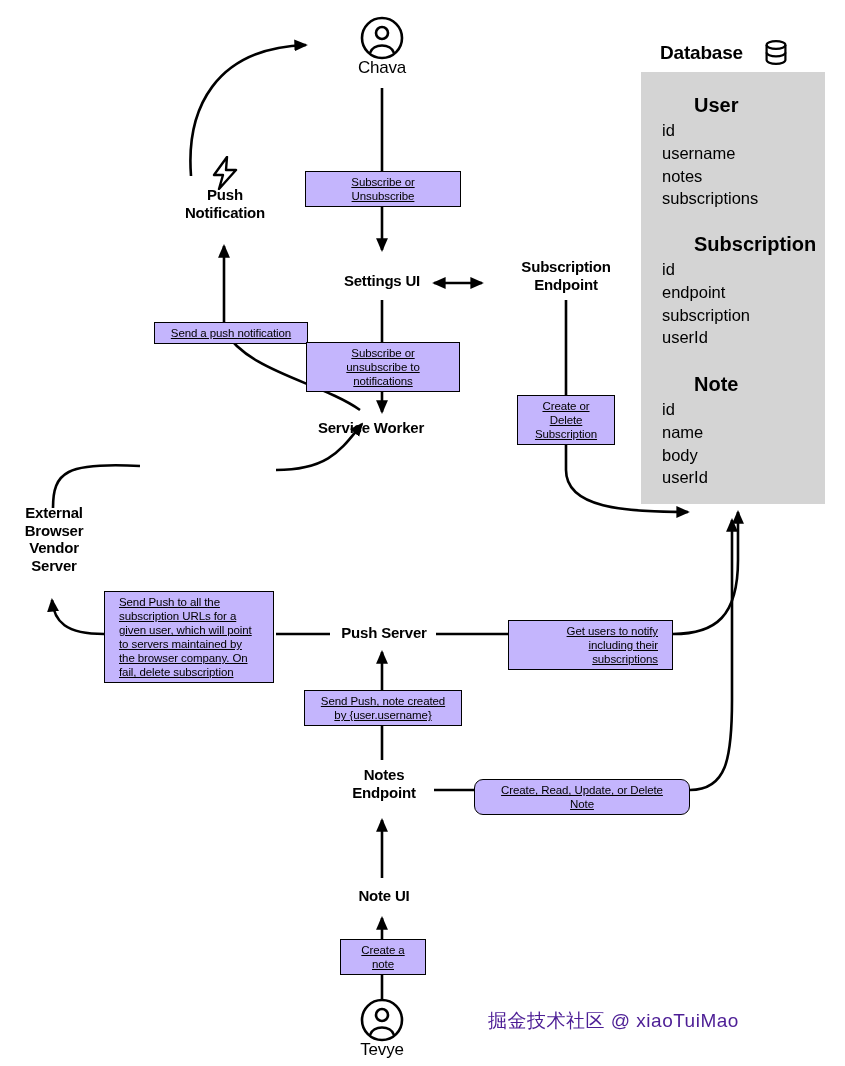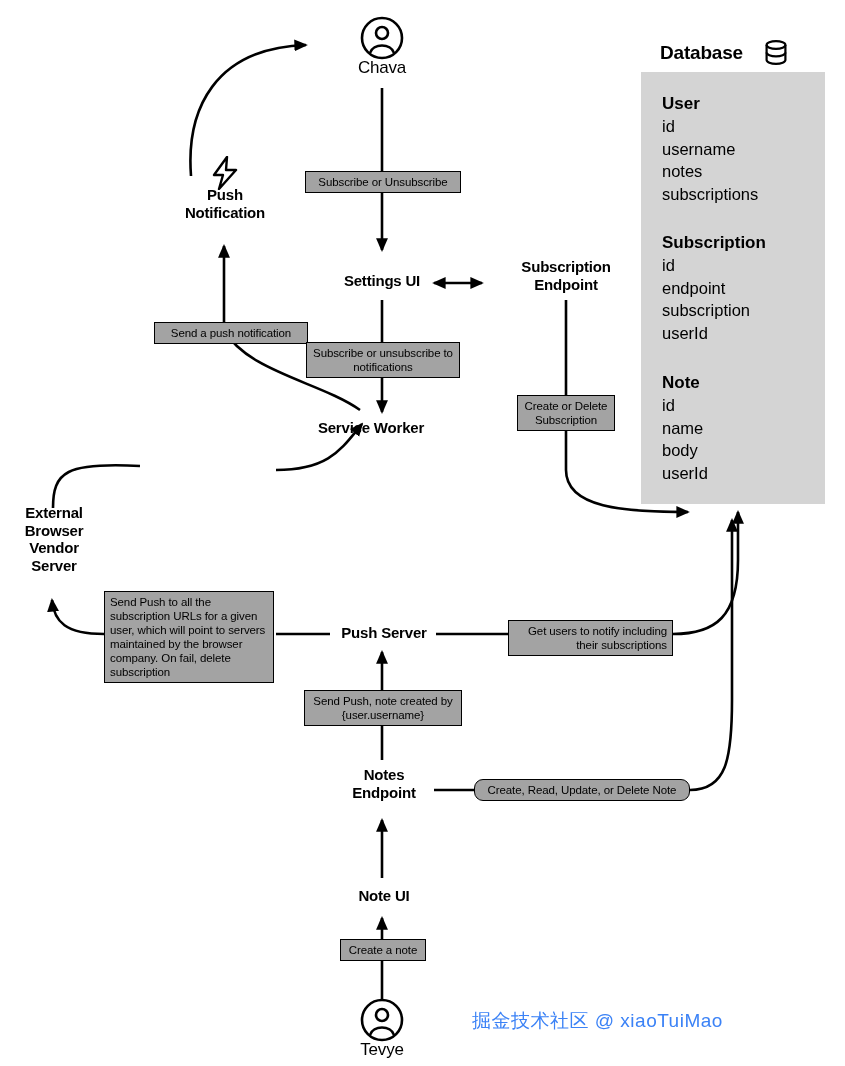--- a/index.html
+++ b/index.html
@@ -38,26 +38,27 @@
     position: absolute;
     text-align: center;
     font-size: 17px;
     font-weight: normal;
     letter-spacing: -0.2px;
   }
   .edge-label {
     position: absolute;
     box-sizing: border-box;
     border: 1.6px solid #000;
-    background: #a3a3a3;
+    background: #c4b5fd;
     font-size: 11.5px;
     line-height: 1.22;
     text-align: center;
-    padding: 3px 5px;
+    padding: 3px 14px;
     letter-spacing: -0.1px;
+    text-decoration: underline;
   }
   .edge-label.left {
     text-align: left;
   }
   .db-panel {
     position: absolute;
     left: 641px;
     top: 72px;
     width: 184px;
     height: 432px;
@@ -77,28 +78,29 @@
     top: 40px;
   }
   .db-group {
     position: absolute;
     left: 662px;
     font-size: 16.5px;
     line-height: 1.37;
   }
   .db-group .gname {
     font-weight: bold;
-    font-size: 17px;
+    font-size: 20px;
+    margin-left: 32px;
   }
   .watermark {
     position: absolute;
-    left: 472px;
+    left: 488px;
     top: 1008px;
     font-size: 19px;
-    color: #3b82f6;
+    color: #4c1d95;
     letter-spacing: 0.5px;
     white-space: nowrap;
   }
   .avatar {
     position: absolute;
     width: 44px;
     height: 44px;
   }
   .bolt {
     position: absolute;

